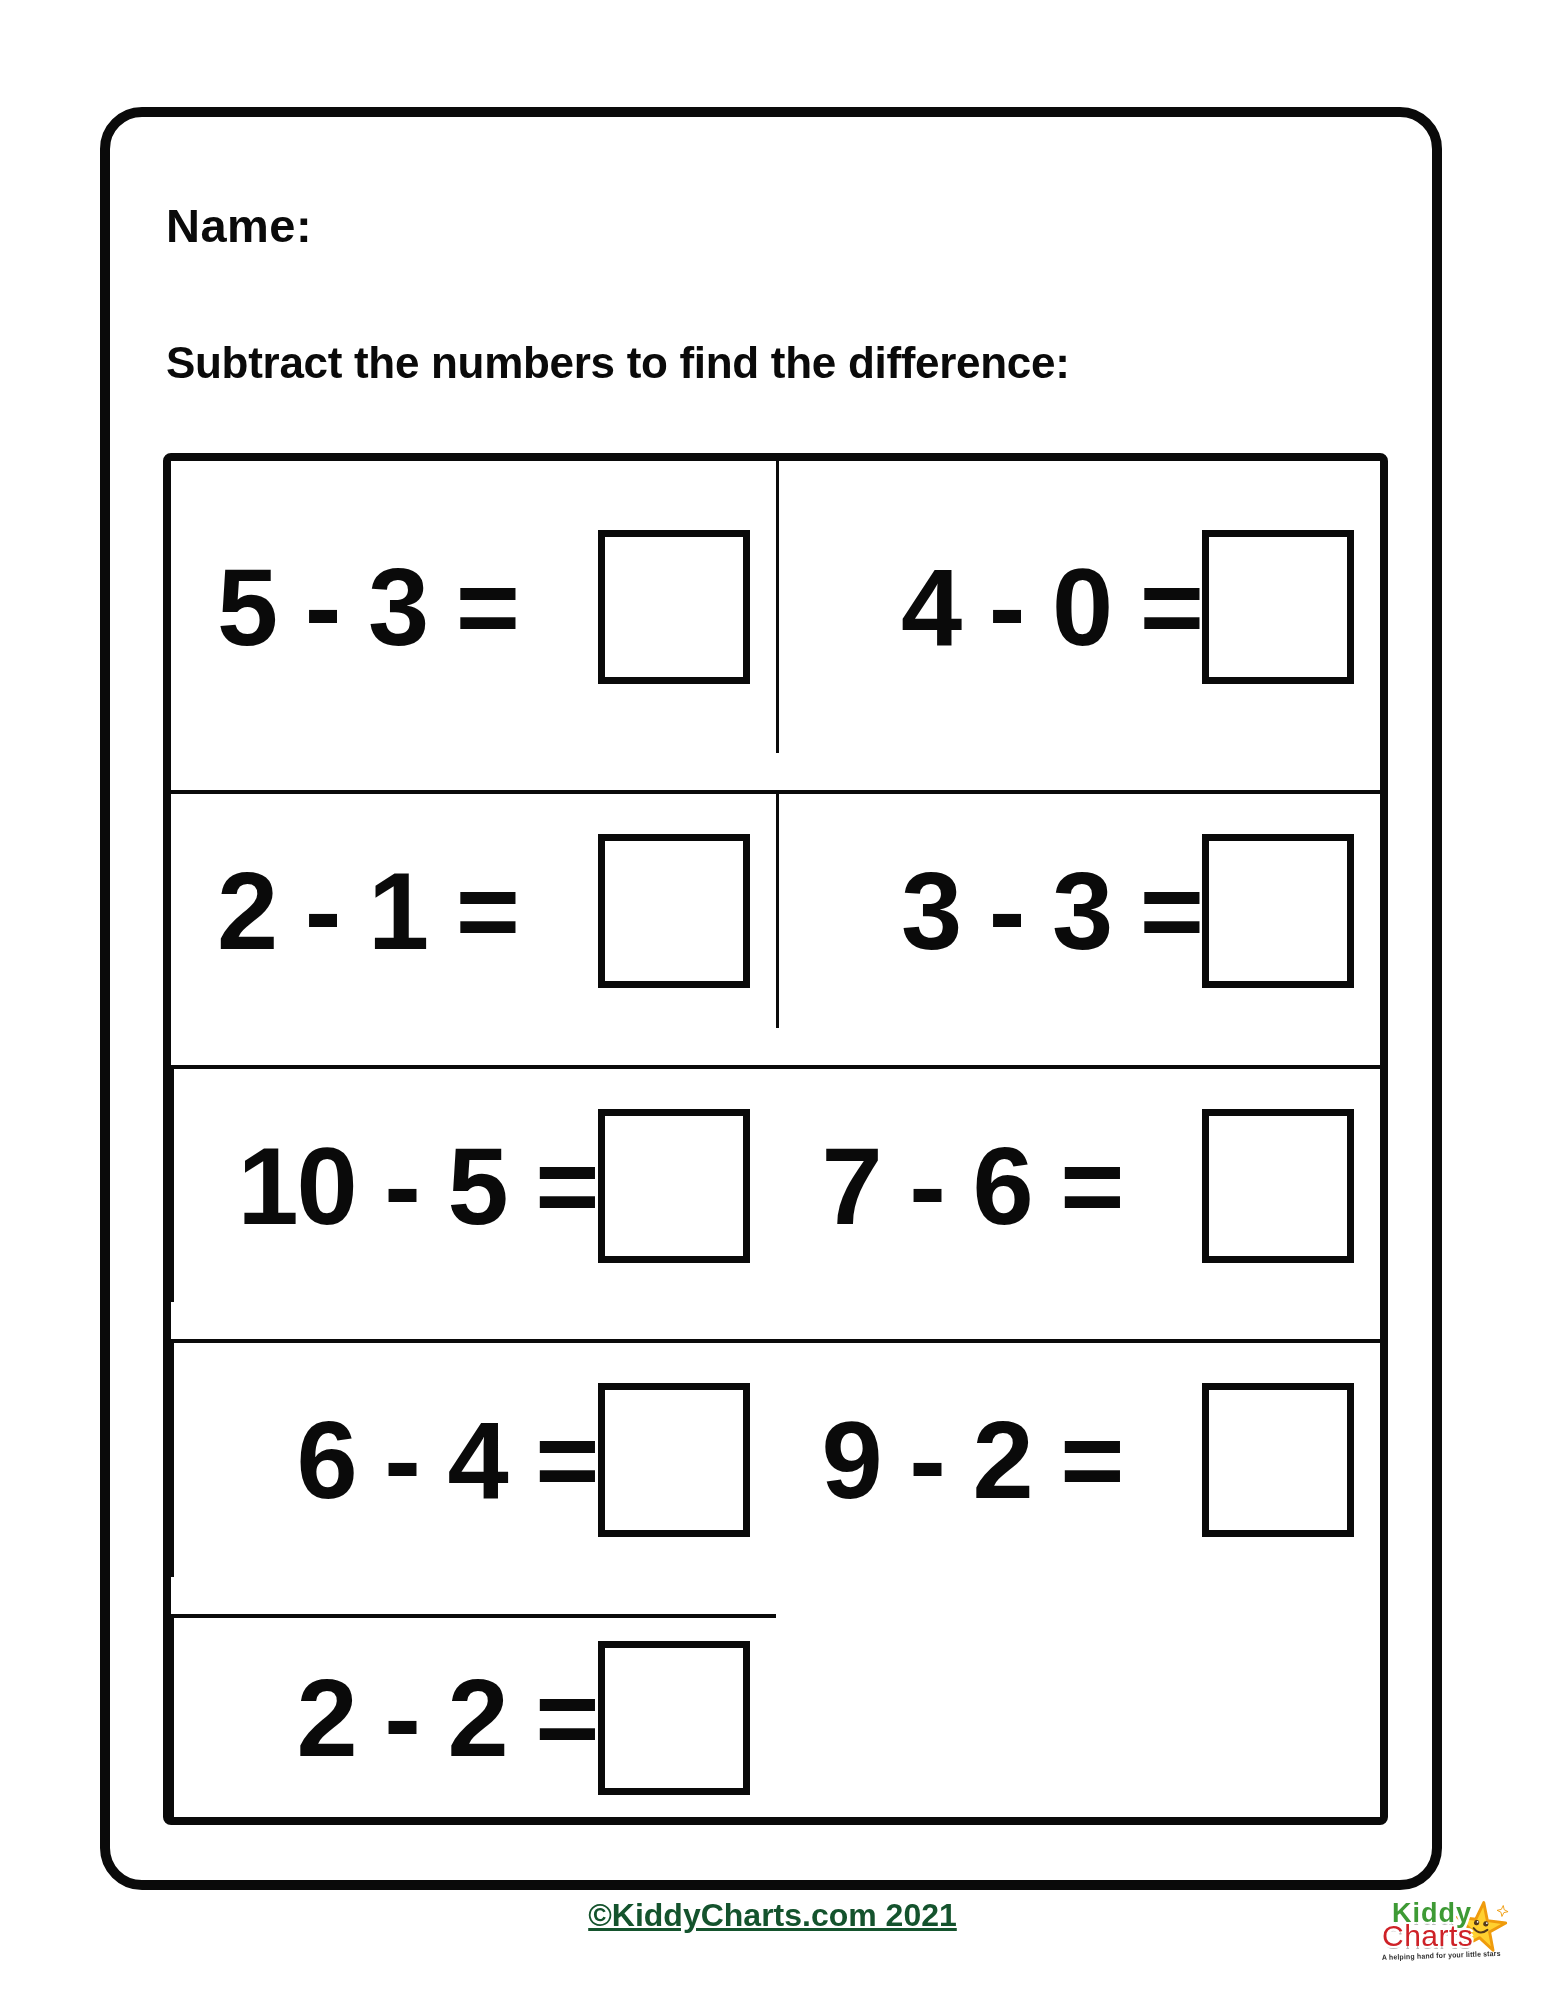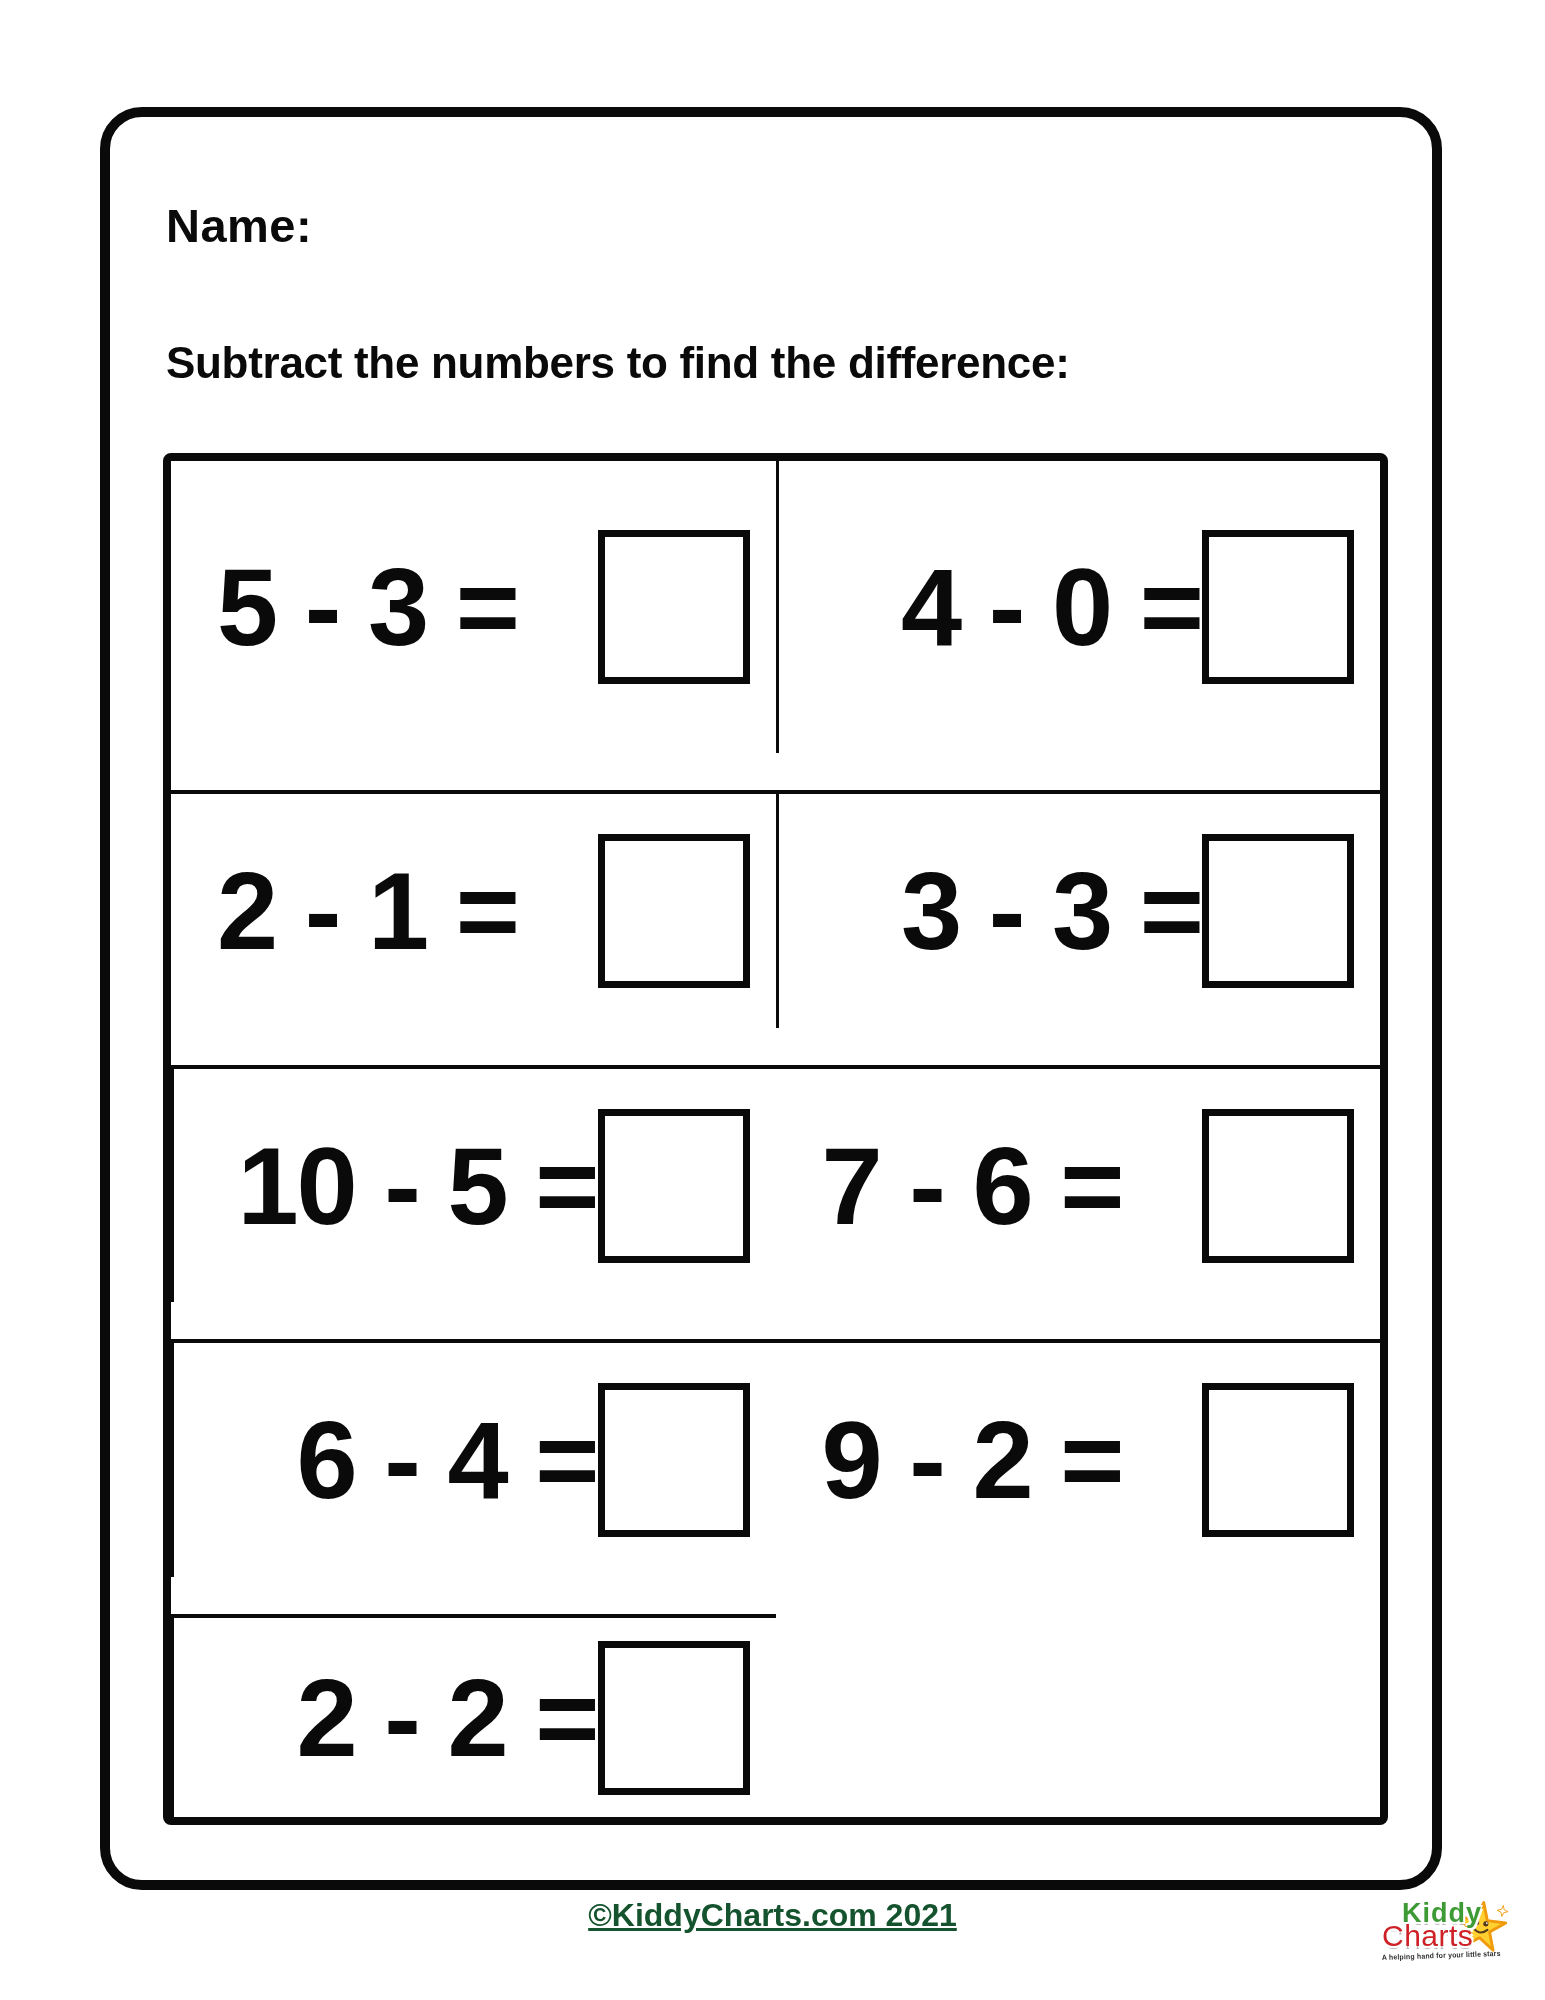--- a/index.html
+++ b/index.html
@@ -68,21 +68,21 @@
     color:#14532d;
     white-space:nowrap;
   }
   .logo{
     position:absolute;left:1382px;top:1900px;
     width:160px;height:78px;
   }
   .logo-words{position:relative;z-index:2;line-height:1;}
   .logo-word-kiddy{
     display:block;
-    margin-left:20px;
+    margin-left:10px;
     font-size:27px;font-weight:800;letter-spacing:1px;
     color:#3e9a35;
     text-shadow:-2px -2px 0 #fff,2px -2px 0 #fff,-2px 2px 0 #fff,2px 2px 0 #fff,0 3px 0 rgba(60,60,60,0.35);
   }
   .logo-word-charts{
     display:block;
     margin-top:-6px;
     font-size:30px;font-weight:400;letter-spacing:0.5px;
     color:#ce2127;
     text-shadow:-2px -2px 0 #fff,2px -2px 0 #fff,-2px 2px 0 #fff,2px 2px 0 #fff,0 3px 0 rgba(60,60,60,0.35);

